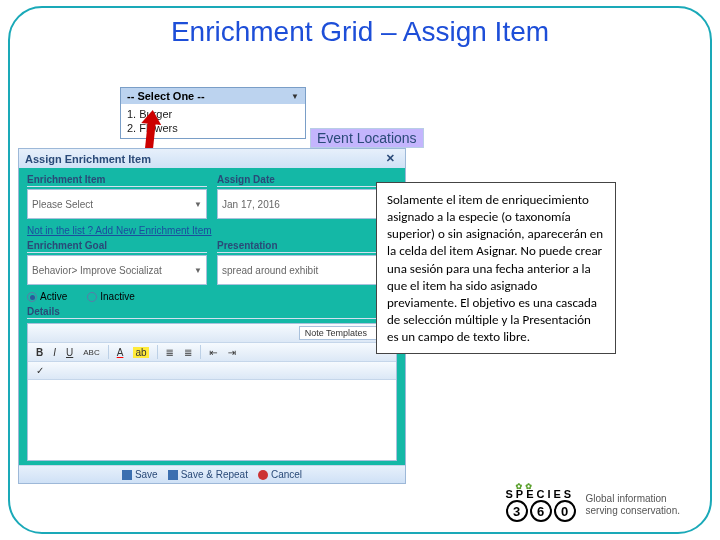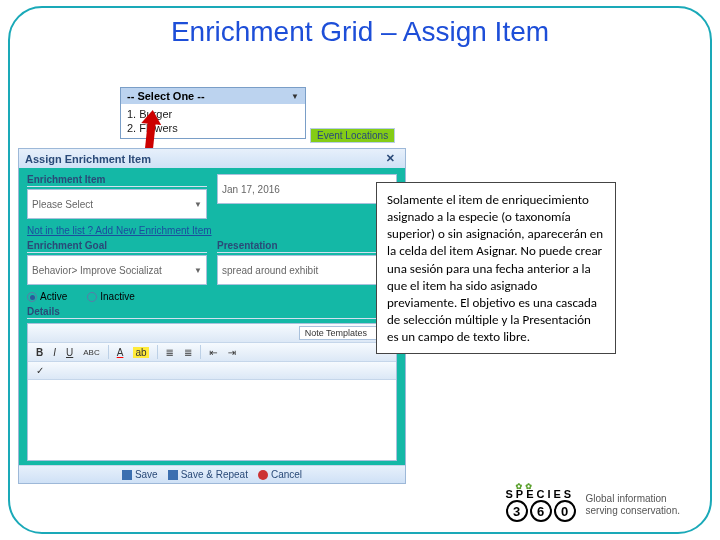--- a/index.html
+++ b/index.html
@@ -31,21 +31,21 @@
   .editor-toolbar.row2 { border-bottom: 1px solid #c5d6ea; }
   .tb-btn { padding: 1px 4px; color: #333; }
   .tb-sep { width: 1px; height: 14px; background: #bcd0e6; margin: 0 2px; }
   .note-templates { margin-left: auto; background: #fff; border: 1px solid #a9c1dc; padding: 1px 5px; font-size: 9px; display: flex; align-items: center; gap: 12px; color: #333; }
   .editor-body { height: 80px; background: #fff; }
   .dialog-footer { background: linear-gradient(#e7f0fb,#cfe1f6); padding: 3px 6px; display: flex; justify-content: center; gap: 10px; font-size: 10px; color: #2a4a78; border-top: 1px solid #c5d6ea; }
   .dialog-footer span { display: inline-flex; align-items: center; gap: 3px; }
   .disk-icon { width: 10px; height: 10px; background: #3b6fb0; display: inline-block; }
   .cancel-icon { width: 10px; height: 10px; border-radius: 50%; background: #cc3333; display: inline-block; }
   .callout { position: absolute; top: 182px; left: 376px; width: 240px; border: 1px solid #444; background: #fff; padding: 8px 10px; font-size: 13px; line-height: 1.32; color: #000; font-family: Calibri, Arial, sans-serif; }
-  .floating-btn { position: absolute; top: 128px; left: 310px; background: #84cc16; border: 1px solid #b8cde6; font-size: 10px; padding: 1px 6px; color: #2a4a78; }
+  .floating-btn { position: absolute; top: 128px; left: 310px; background: #c4b5fd; border: 1px solid #b8cde6; font-size: 14px; padding: 1px 6px; color: #2a4a78; }
   .logo-area { position: absolute; bottom: 18px; right: 40px; display: flex; align-items: center; gap: 10px; }
   .logo-block { text-align: left; }
   .species-text { font-size: 11px; letter-spacing: 3px; color: #000; font-weight: bold; position: relative; }
   .species-text .leaves { position: absolute; top: -6px; left: 10px; font-size: 8px; color: #5aa02c; }
   .num360 { display: flex; align-items: center; gap: 2px; }
   .digit-circle { width: 22px; height: 22px; border: 2px solid #000; border-radius: 50%; display: inline-flex; align-items: center; justify-content: center; font-size: 13px; font-weight: bold; }
   .tagline { font-size: 10px; color: #555; line-height: 1.2; }
 </style>
 </head>
 <body>
@@ -78,20 +78,21 @@
   <div class="dialog-body">
     <div class="form-row">
       <div class="form-col">
         <span class="form-label">Enrichment Item</span>
         <div class="form-input">
           <span>Please Select</span>
           <span class="trigger">▼</span>
         </div>
       </div>
       <div class="form-col">
+        <span class="form-label">Assign Date</span>
         <div class="form-input">
           <span>Jan 17, 2016</span>
           <span class="trigger">▦</span>
         </div>
       </div>
     </div>
     <a class="link-text">Not in the list ? Add New Enrichment Item</a>
     <div class="form-row">
       <div class="form-col">
         <span class="form-label">Enrichment Goal</span>

